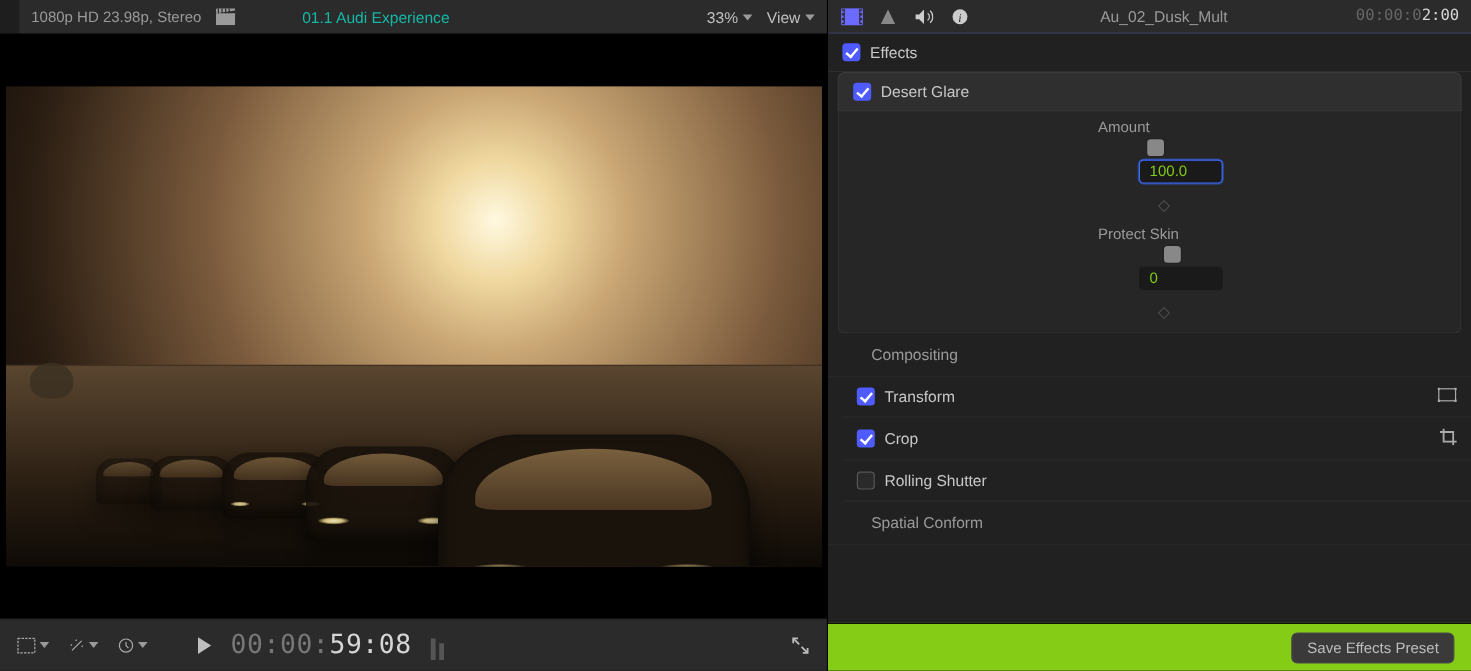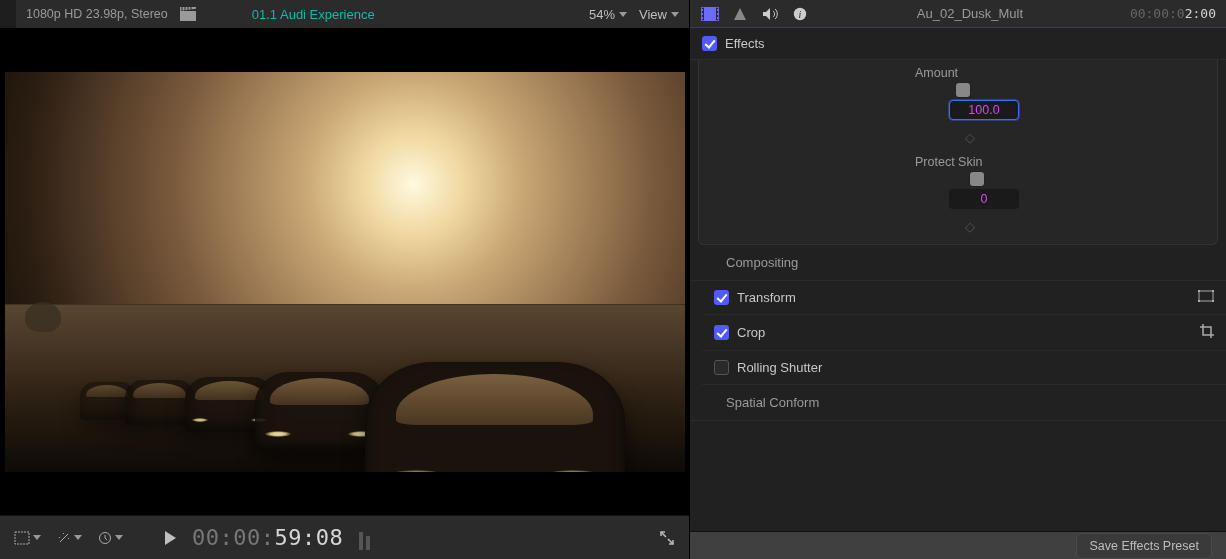--- a/index.html
+++ b/index.html
@@ -180,22 +180,22 @@
     position:absolute; left:0; right:0; top:50%; height:3px; margin-top:-1.5px;
     background:#4a4a4a; border-radius:2px;
   }
   .slider .thumb{
     position:absolute; top:50%; width:14px;height:14px;margin-top:-7px;
     background:#888; border-radius:3px;
     box-shadow:0 0 0 1px #222;
   }
   .valbox {
     width:70px; height:20px; border-radius:4px;
-    background:#1a1a1a; color:#d946ef;
-    text-align:center; padding:2px 8px;
+    background:#1a1a1a; color:#84cc16;
+    text-align:left; padding:2px 8px;
     font-size:12.5px;
     border:1px solid transparent;
     margin-left:28px;
   }
   .valbox.focus { border:1.5px solid #3d6bff; box-shadow:0 0 0 1px rgba(61,107,255,0.4);}
   .kf { width:12px; color:#555; text-align:center; cursor:pointer;}
   .plain-head {
     padding:10px 12px 10px 36px;
     color:#9a9a9a;
     border-bottom:1px solid #2a2a2a;
@@ -204,21 +204,21 @@
     display:flex; align-items:center; gap:8px;
     padding:9px 12px;
     border-bottom:1px solid #2a2a2a;
     margin-left:12px;
   }
   .row-head .lbl { color:#c8c8c8; }
   .row-spacer{flex:1;}
   .row-icon { color:#888; }
 
   .inspector-footer{
-    height:28px; background:#404040;
+    height:40px; background:#84cc16;
     display:flex; align-items:center; justify-content:flex-end;
     padding:0 14px; border-top:1px solid #111;
   }
   .preset-btn{
     background:#3a3a3a; color:#bdbdbd;
     border:1px solid #4a4a4a; border-radius:5px;
     padding:5px 12px; font-size:12.5px; cursor:pointer;
   }
 </style>
 </head>
@@ -233,21 +233,21 @@
           <rect x="0" y="0" width="16" height="4" fill="#9a9a9a" transform="rotate(-8 0 2)"></rect>
           <line x1="2" y1="4" x2="2" y2="0" stroke="#2b2b2b"></line>
           <line x1="5" y1="4" x2="5" y2="0" stroke="#2b2b2b"></line>
           <line x1="8" y1="4" x2="8" y2="0" stroke="#2b2b2b"></line>
           <line x1="11" y1="4" x2="11" y2="0" stroke="#2b2b2b"></line>
         </svg>
     </span>
     <span class="title">01.1 Audi Experience</span>
     <span class="spacer"></span>
     <span class="dd">
-      <span>54%</span>
+      <span>33%</span>
       <span class="chev"></span>
     </span>
     <span class="dd">
       <span>View</span>
       <span class="chev"></span>
     </span>
   </div>
 
   <div class="viewer-body">
     <div class="frame">
@@ -348,20 +348,24 @@
     </span>
   </div>
 
   <div class="inspector-body">
 
     <div class="section-head">
       <span class="chk on"></span>
       <span class="lbl">Effects</span>
     </div>
 
+    <div class="section-head sub">
+      <span class="chk on"></span>
+      <span class="lbl">Desert Glare</span>
+    </div>
     <div class="param-block">
       <div class="param-row">
         <span class="pname">Amount</span>
         <div class="slider">
           <div class="track"></div>
             <div class="thumb" style="left:calc(100% - 14px)"></div>
         </div>
         <div class="valbox focus">100.0</div>
         <span class="kf">◇</span>
       </div>

